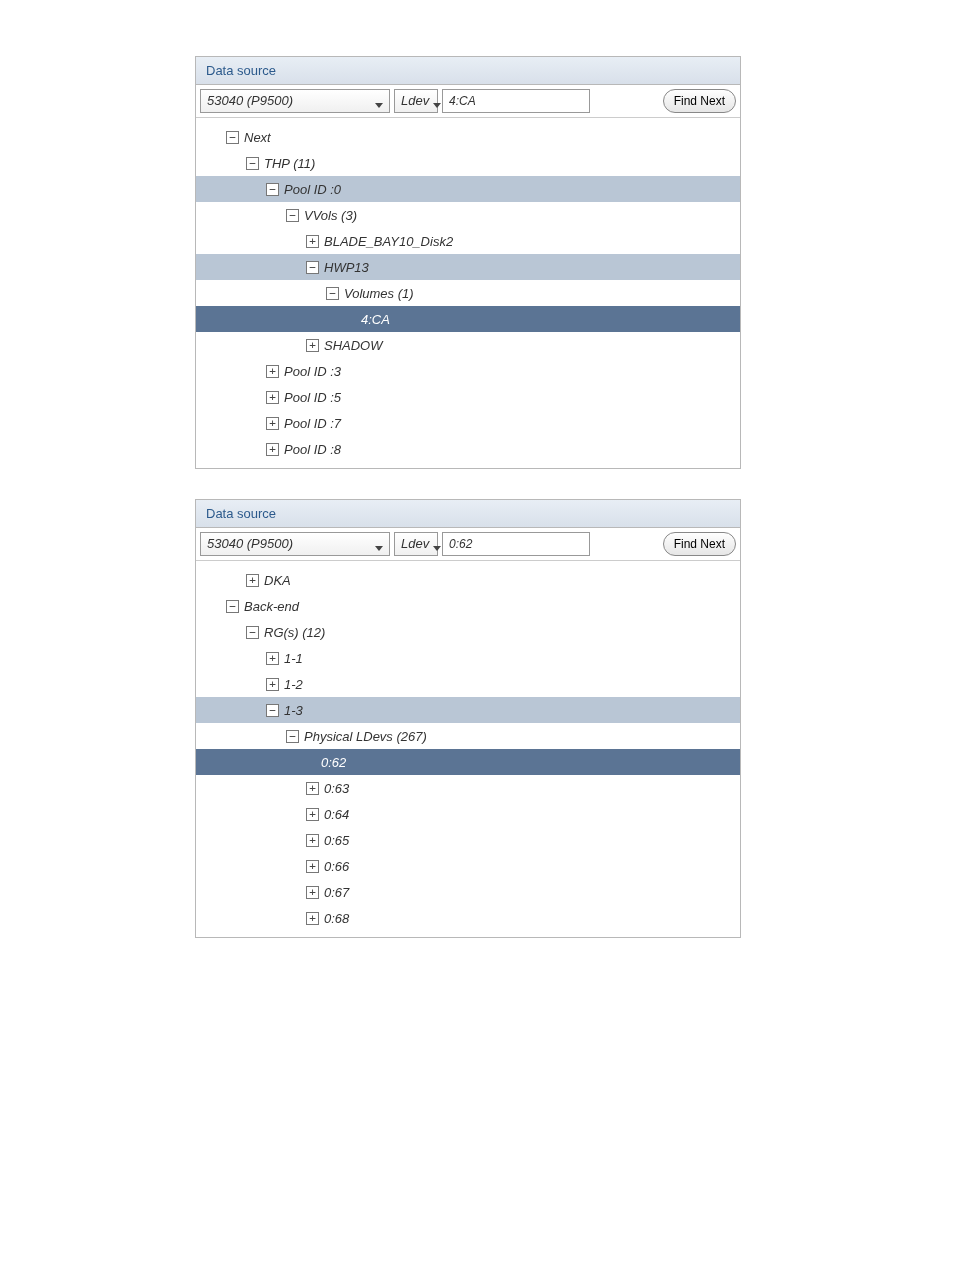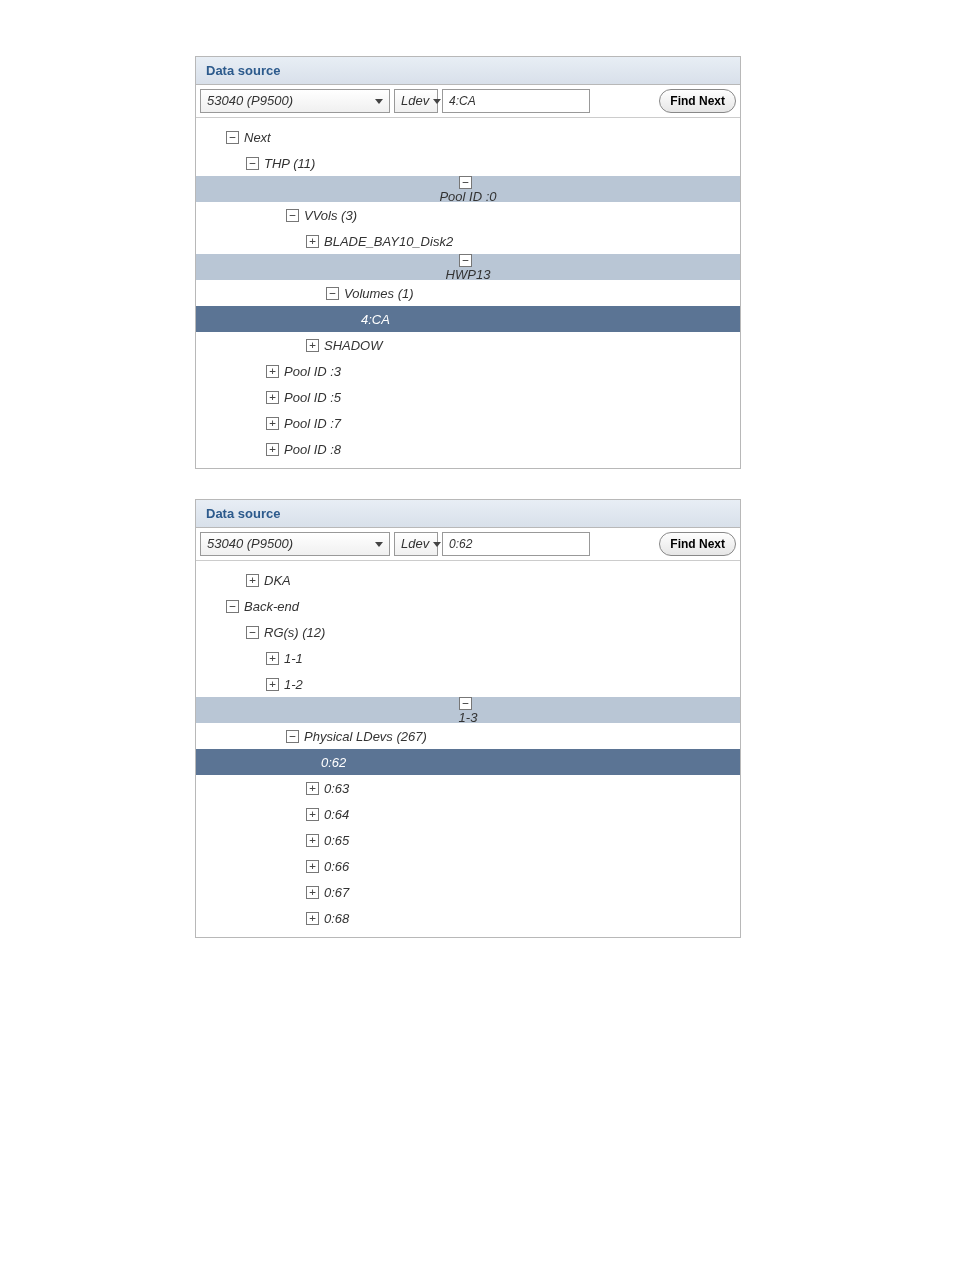--- a/index.html
+++ b/index.html
@@ -15,38 +15,38 @@
     }
     .panel {
       border: 1px solid #b8b8b8;
       margin-left: 195px;
       width: 546px;
       margin-bottom: 30px;
     }
     .panel-header {
       background: linear-gradient(to bottom, #e8eef5 0%, #d8e0ea 100%);
       padding: 6px 10px;
-      font-weight: bold;
+      font-weight: normal;
       color: #2c5a8c;
       border-bottom: 1px solid #b8b8b8;
     }
     .toolbar {
       display: flex;
       align-items: center;
       padding: 4px;
       gap: 4px;
       background: #fff;
       border-bottom: 1px solid #ccc;
     }
     .dropdown {
       border: 1px solid #999;
       background: linear-gradient(to bottom, #fff 0%, #f0f0f0 100%);
       padding: 4px 6px;
       display: flex;
-      align-items: center;
+      align-items: flex-end;
       justify-content: space-between;
       font-style: italic;
       color: #333;
       height: 24px;
       line-height: 14px;
     }
     .dropdown-device {
       width: 190px;
     }
     .dropdown-type {
@@ -66,42 +66,41 @@
       width: 148px;
       height: 24px;
       font-style: italic;
       font-size: 12px;
       color: #333;
     }
     .find-next-btn {
       border: 1px solid #888;
       background: linear-gradient(to bottom, #fefefe 0%, #e6e6e6 100%);
       padding: 4px 10px;
-      font-weight: bold;
+      font-weight: normal;
       font-size: 12px;
       cursor: pointer;
       height: 24px;
       margin-left: auto;
       border-radius: 12px;
     }
     .tree {
       padding: 6px 0 6px 0;
       background: #fff;
     }
     .tree-row {
       display: flex;
       align-items: center;
       height: 26px;
       font-style: italic;
       color: #333;
       white-space: nowrap;
     }
     .tree-row.highlighted {
       background: #b9c6d5;
-      flex-direction: column;
     }
     .tree-row.selected {
       background: #5b7494;
       color: #fff;
     }
     .expand-box {
       display: inline-flex;
       align-items: center;
       justify-content: center;
       width: 13px;

